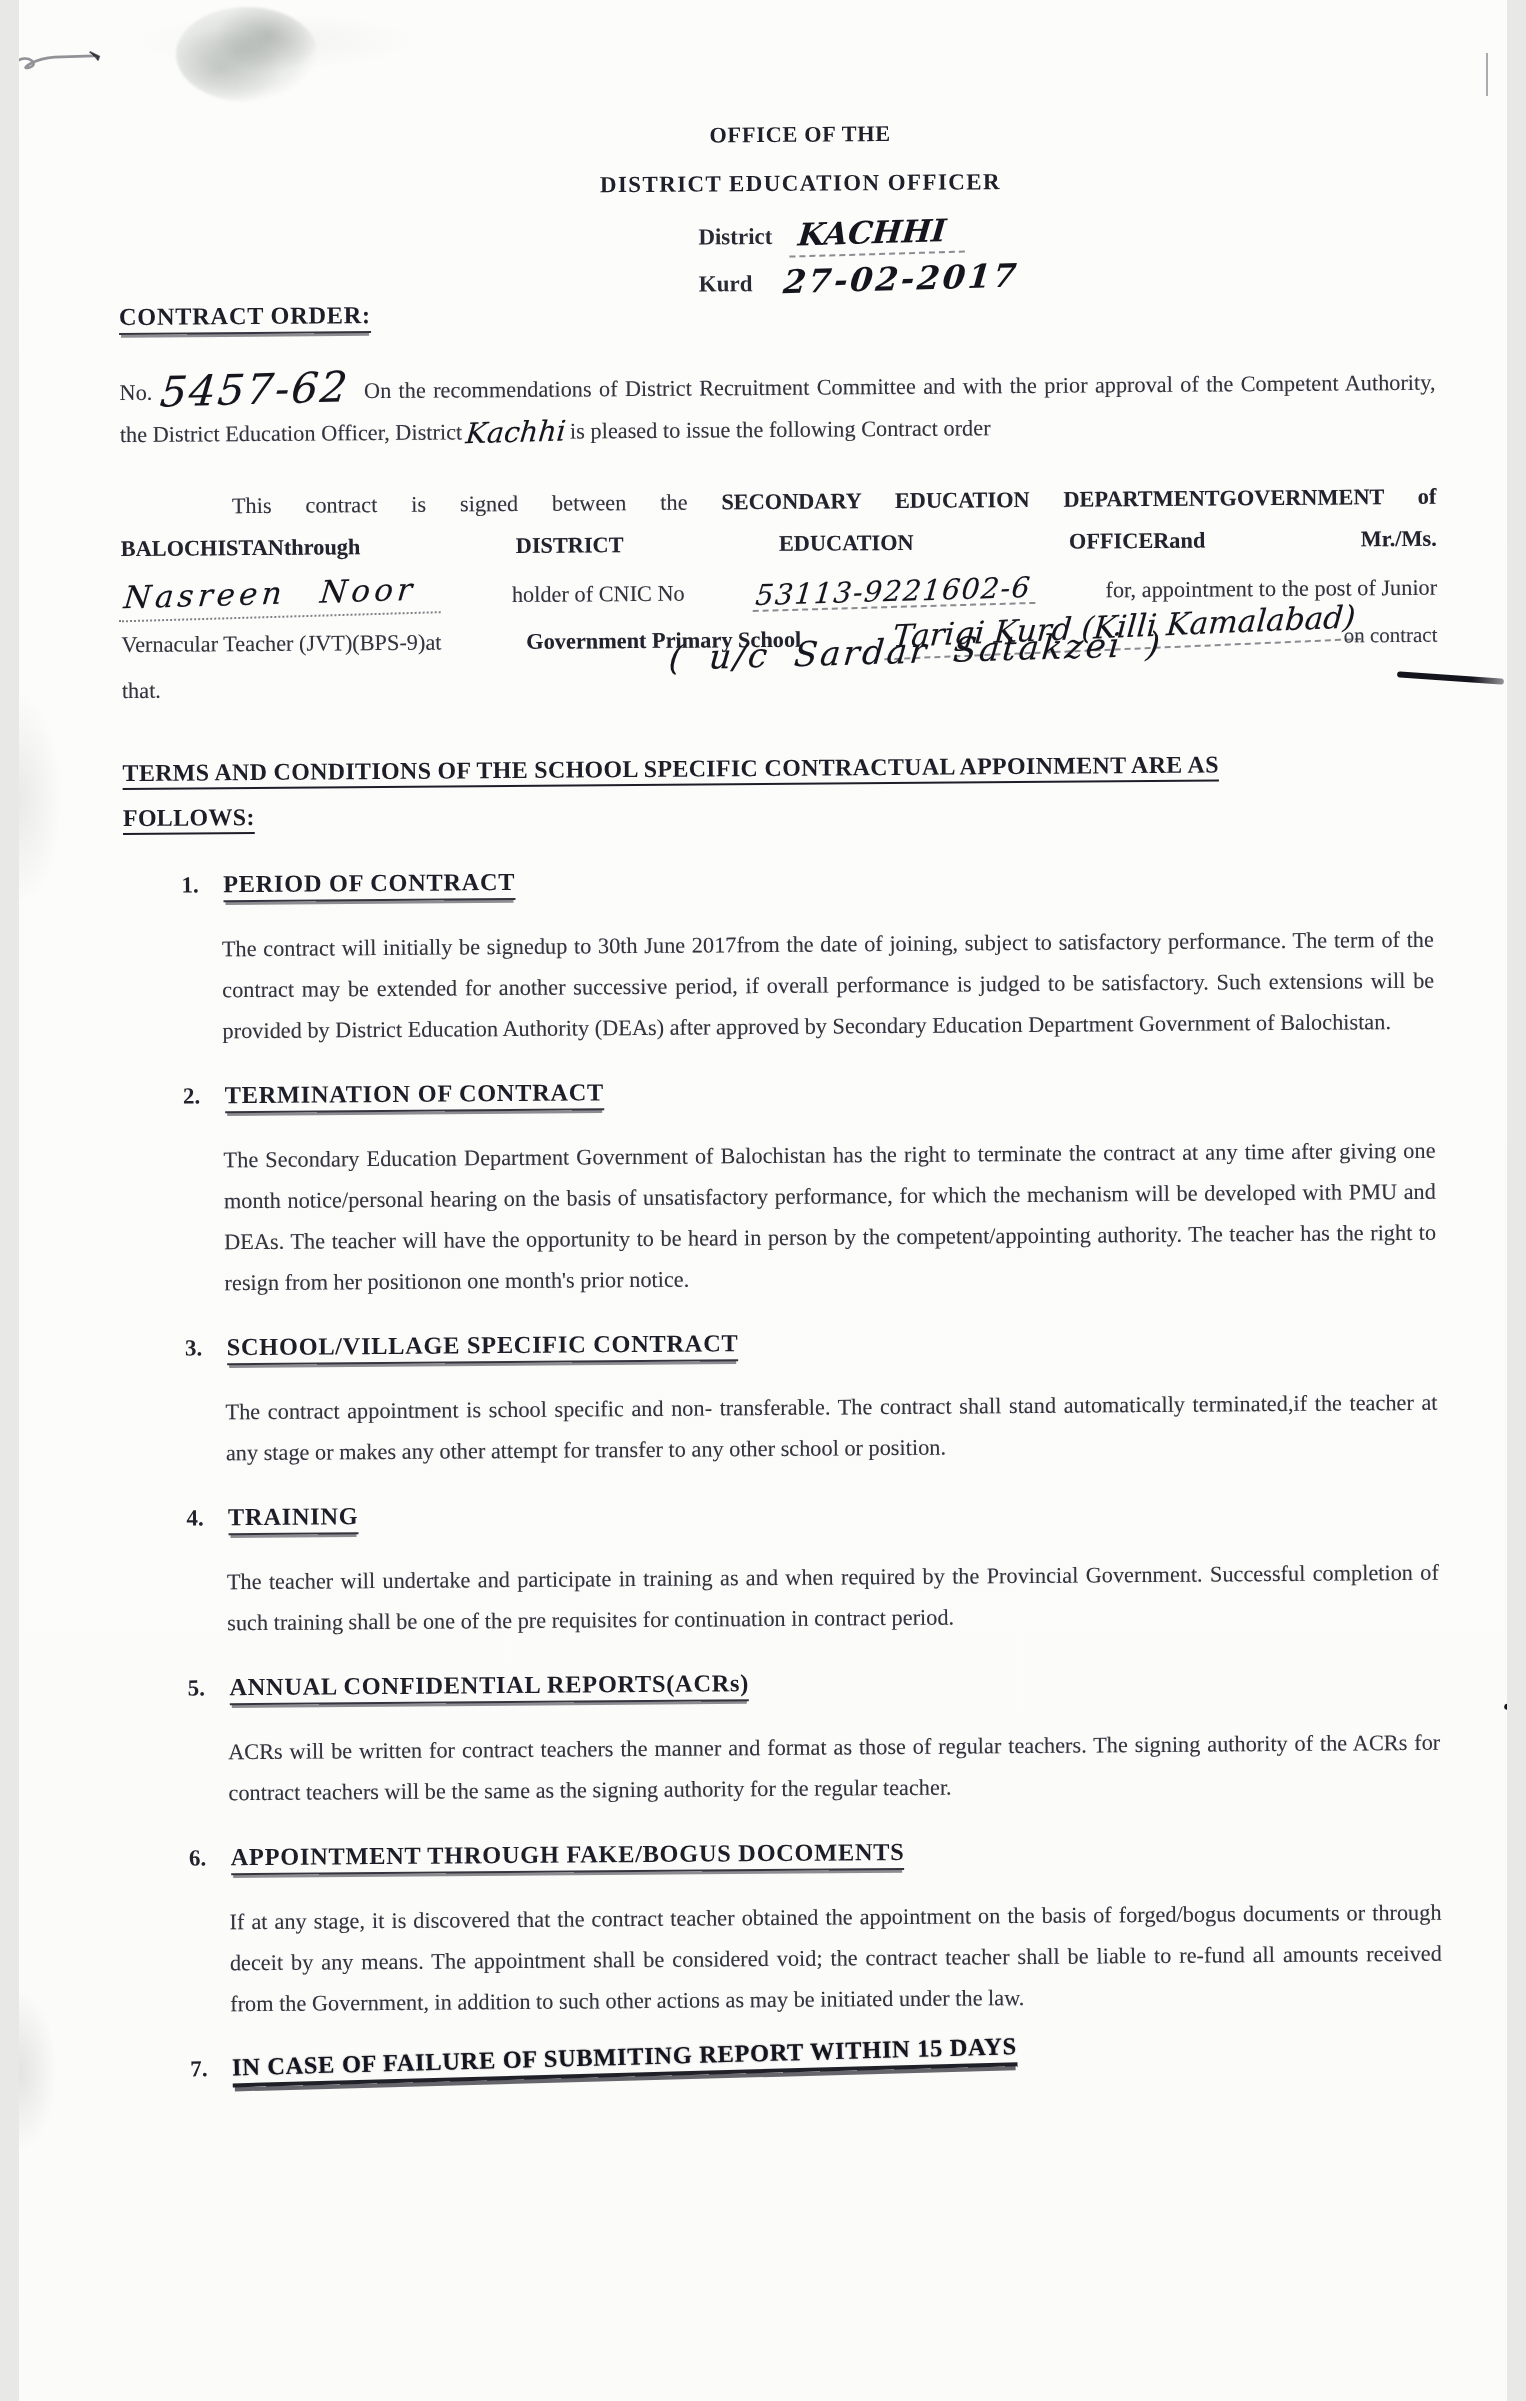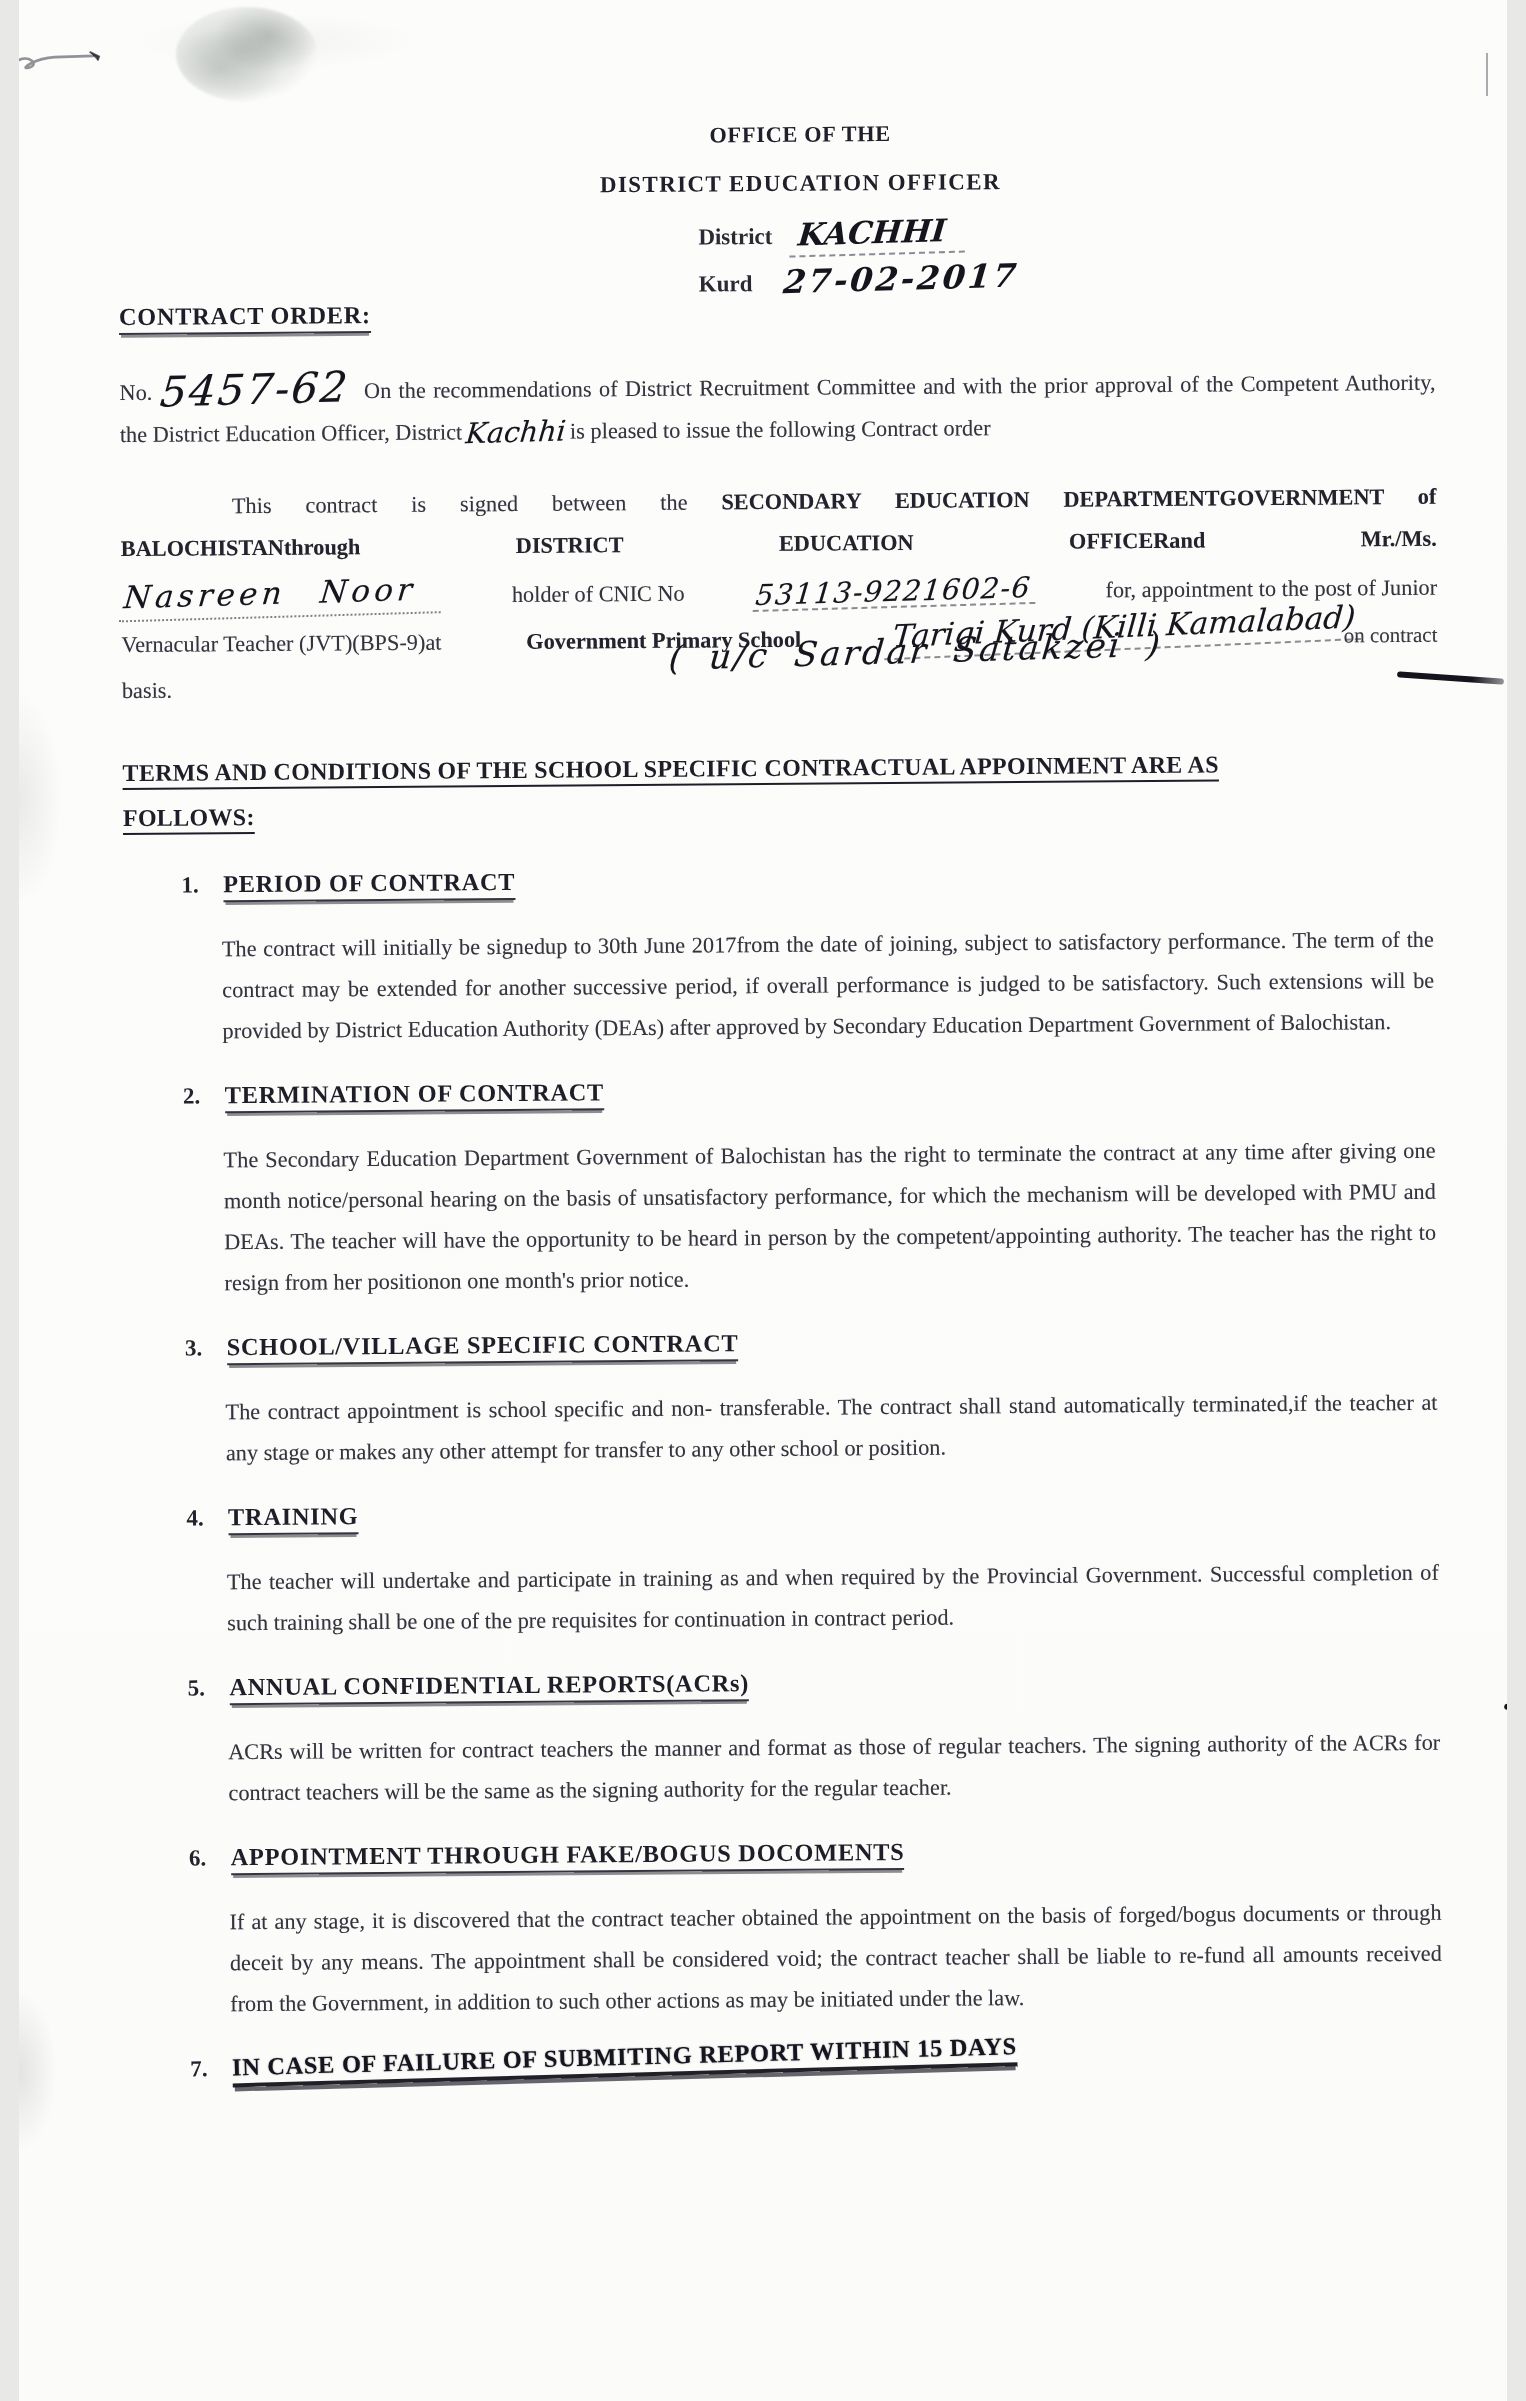--- a/index.html
+++ b/index.html
@@ -137,21 +137,21 @@
           <span class="hw hw-cnic">53113-9221602-6</span>
           <span>for, appointment to the post of Junior</span>
         </div>
         <div class="agree-line flexline" style="margin-top:5.4px;">
           <span>Vernacular Teacher (JVT)(BPS-9)at </span>
           <span class="bold">Government Primary School</span>
           <span class="hw hw-school">Tarigi Kurd (Killi Kamalabad)</span>
           <span class="on-contract">on contract</span>
         </div>
         <div class="agree-line basis-row">
-          <span>basis.</span>
+          <span>that.</span>
           <span class="hw hw-uc">( u/c Sardar Satakzei )</span>
         </div>
       </div>
 
       <div class="terms">
         <span>TERMS AND CONDITIONS OF THE SCHOOL SPECIFIC CONTRACTUAL APPOINMENT ARE AS</span><br>
         <span>FOLLOWS:</span>
       </div>
 
       <div class="section">

